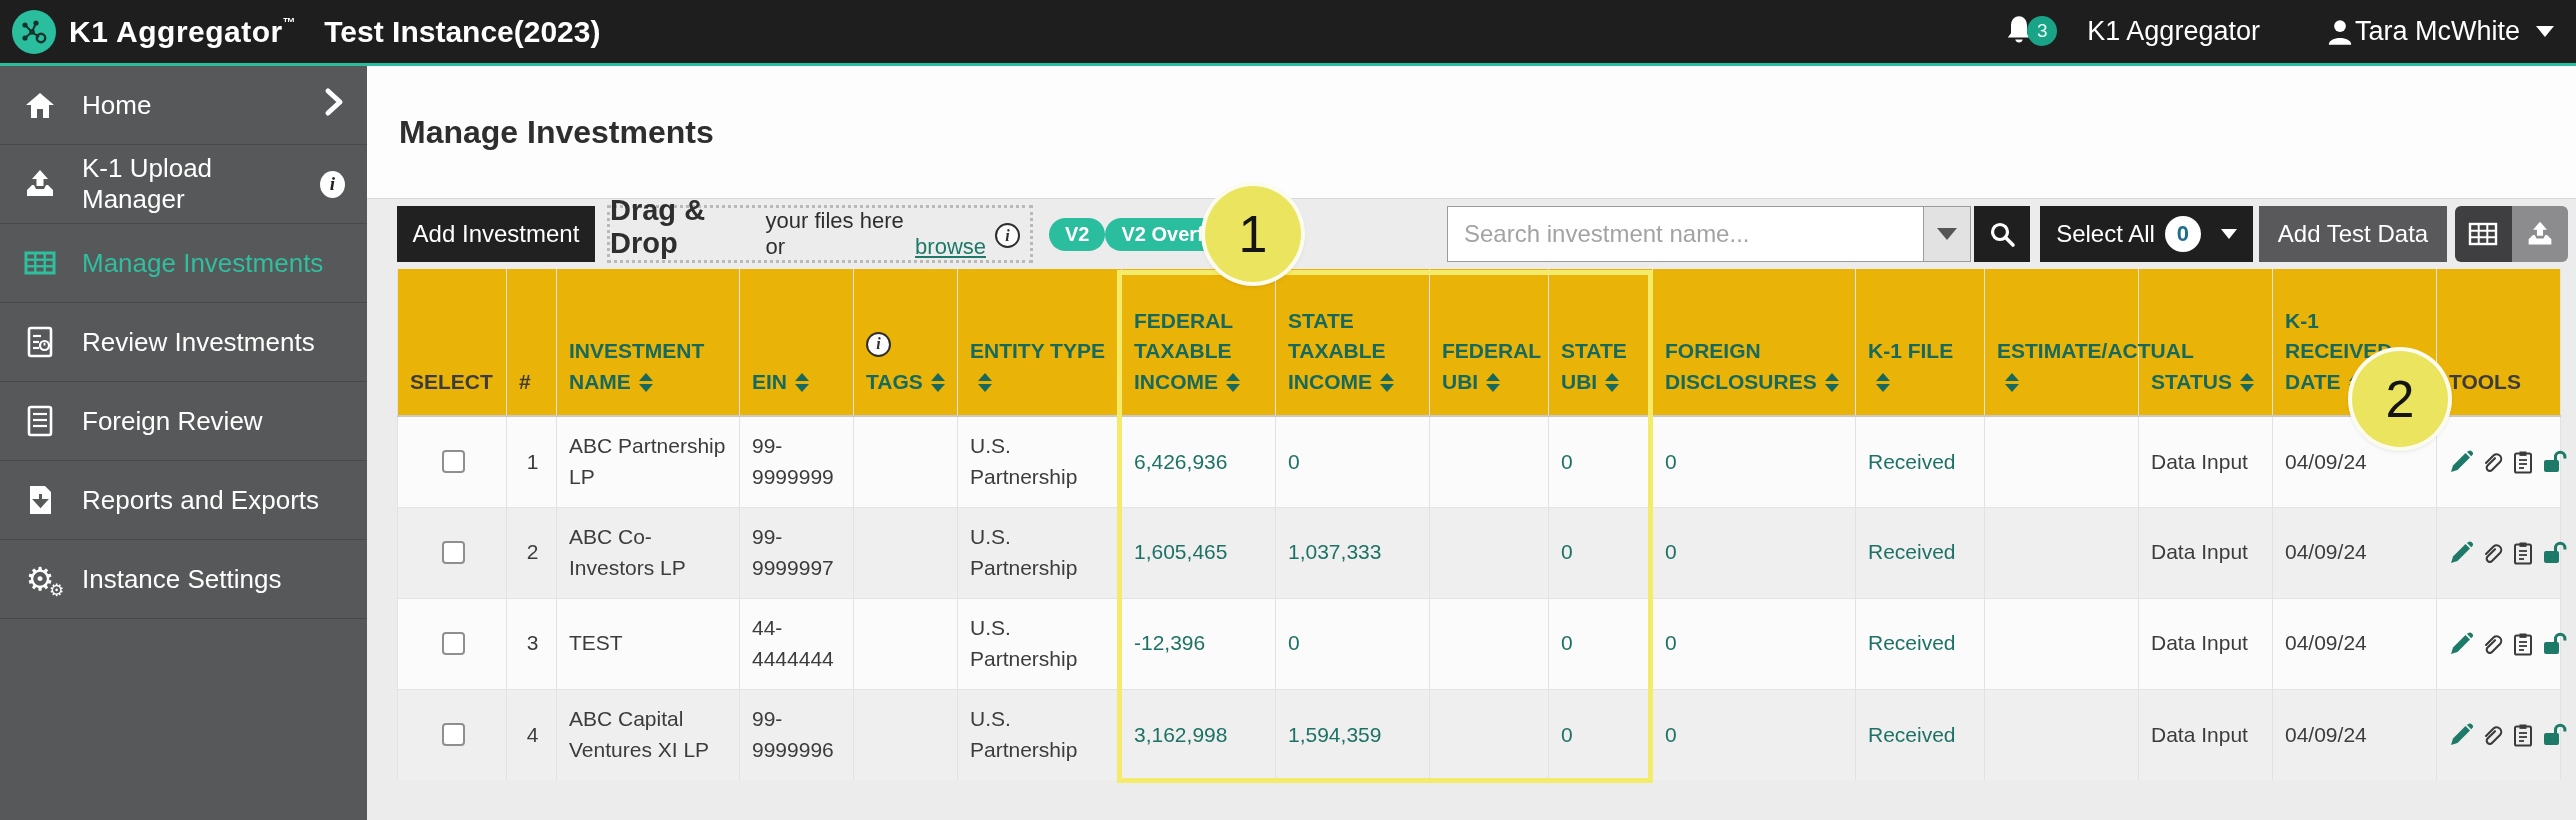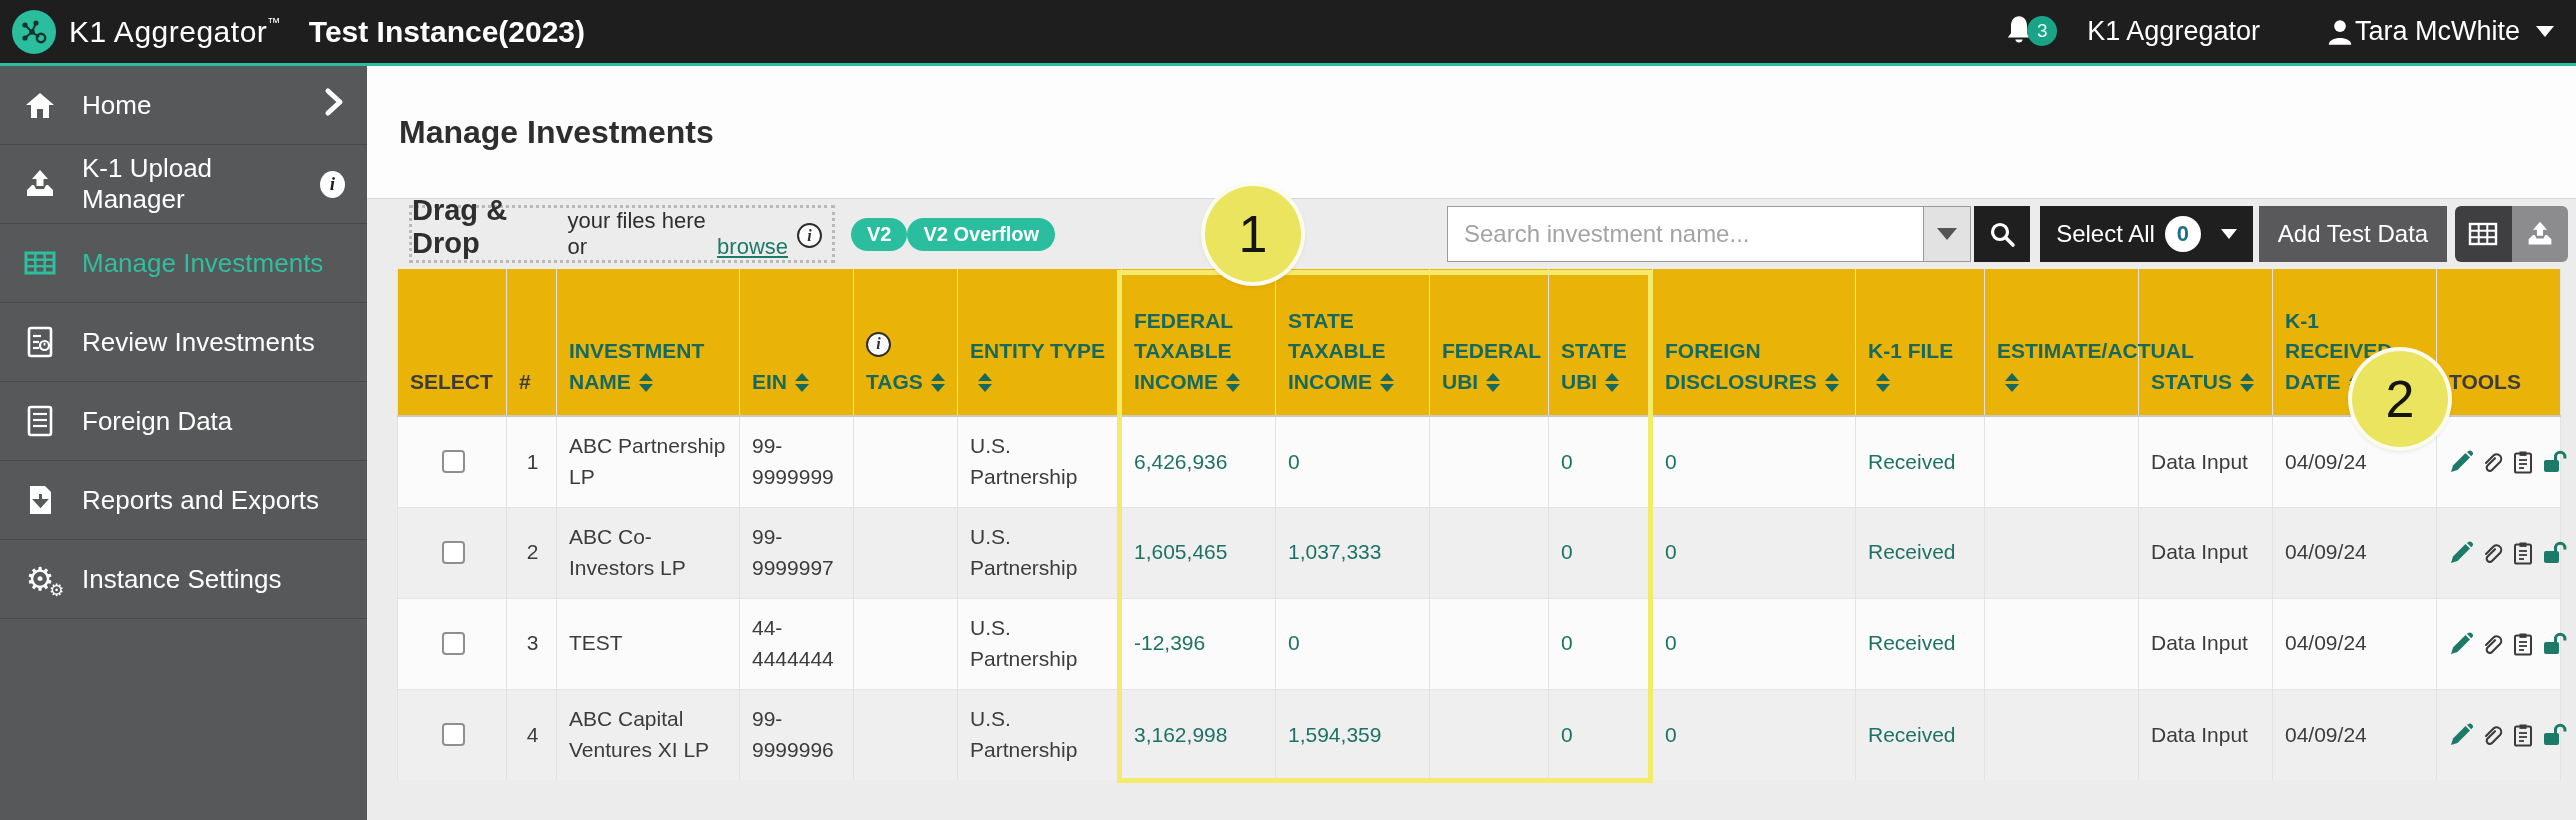--- a/index.html
+++ b/index.html
@@ -4,21 +4,21 @@
 <style>
   * { box-sizing: border-box; margin: 0; padding: 0; }
   html,body { width: 2576px; height: 821px; overflow: hidden; }
   body { position: relative; background: #ececec; font-family: "Liberation Sans", "DejaVu Sans", sans-serif; }
 
   
   .topbar { position: absolute; left:0; top:0; width:2576px; height:66px; background:#1e1e1e;
             border-bottom:3px solid #2abd9e; display:flex; align-items:center; color:#fff; z-index:30; }
   .logo-circle { width:44px; height:44px; border-radius:50%; background:#2abd9e; margin-left:12px;
                  display:flex; align-items:center; justify-content:center; flex:none; }
-  .brand { font-size:30px; font-weight:normal; margin-left:13px; letter-spacing:0.5px; }
+  .brand { font-size:30px; font-weight:bold; margin-left:13px; letter-spacing:0.5px; }
   .brand sup { font-size:13px; vertical-align: top; }
   .instance { font-size:30px; font-weight:bold; margin-left:28px; }
   .tb-spacer { flex:1; }
   .bell-wrap { position:relative; margin-right:52px; }
   .badge { position:absolute; right:-22px; top:2px; width:30px; height:30px; border-radius:50%;
            background:#19a487; color:#eafff8; font-size:19px; display:flex; align-items:center; justify-content:center; }
   .tb-app { font-size:27px; margin-right:65px; }
   .user { display:flex; align-items:center; margin-right:22px; }
   .user-name { font-size:27px; }
   .caret-down { width:0; height:0; border-left:9px solid transparent; border-right:9px solid transparent;
@@ -200,21 +200,21 @@
   </div>
   <div class="side-item">
     <span class="side-icon">
       <svg width="30" height="32" viewBox="0 0 30 32">
         <rect x="4" y="2" width="22" height="28" rx="2" fill="none" stroke="#fff" stroke-width="2.6"></rect>
         <line x1="8" y1="9" x2="22" y2="9" stroke="#fff" stroke-width="2.2"></line>
         <line x1="8" y1="15" x2="22" y2="15" stroke="#fff" stroke-width="2.2"></line>
         <line x1="8" y1="21" x2="22" y2="21" stroke="#fff" stroke-width="2.2"></line>
       </svg>
     </span>
-    <span>Foreign Data</span>
+    <span>Foreign Review</span>
   </div>
   <div class="side-item">
     <span class="side-icon">
       <svg width="30" height="32" viewBox="0 0 30 32">
         <path d="M5 2 H20 L26 8 V30 H5 Z" fill="#fff"></path>
         <path d="M15.5 10 L15.5 19 M15.5 22 L10.5 16.5 L20.5 16.5 Z" stroke="#57585a" stroke-width="3" fill="#57585a"></path>
       </svg>
     </span>
     <span>Reports and Exports</span>
   </div>
@@ -225,20 +225,21 @@
     <span>Instance Settings</span>
   </div>
 </div>
 
 <div class="main">
   <div class="title-band">
     <div class="page-title">Manage Investments</div>
   </div>
 
   <div class="toolbar">
+    <button class="btn btn-dark">Add Investment</button>
 
     <div class="dropzone">
       <span class="dz-bold">Drag &amp; Drop</span>
       <span class="dz-rest">your files here or</span>
       <span class="dz-link">browse</span>
       <span class="info-ring dz-info">i</span>
     </div>
 
     <div class="badges">
       <span class="pill">V2</span>

